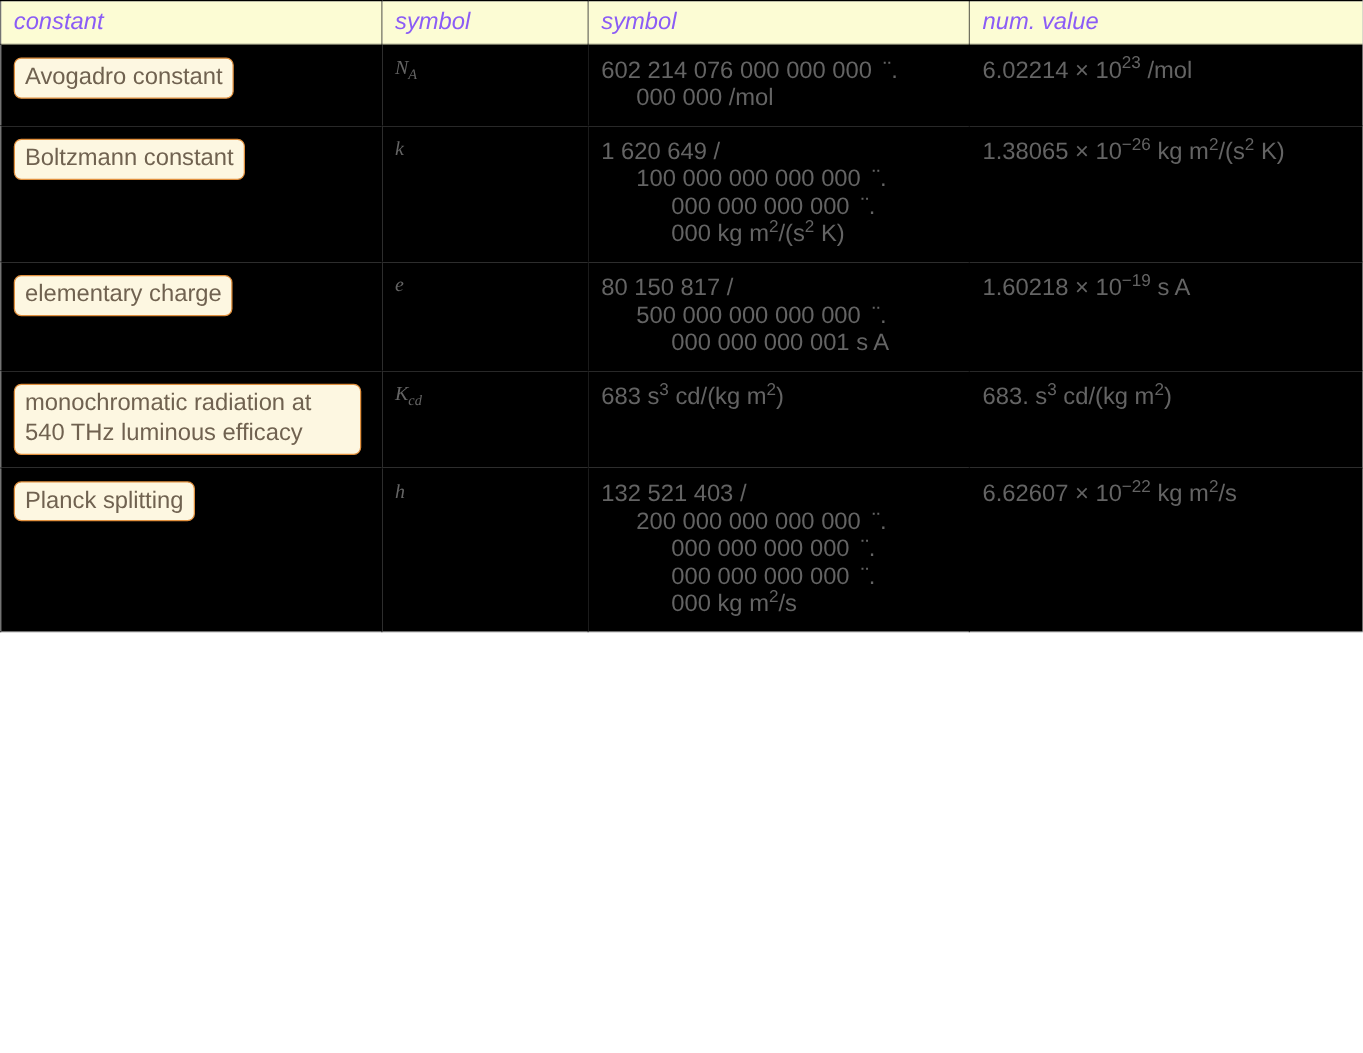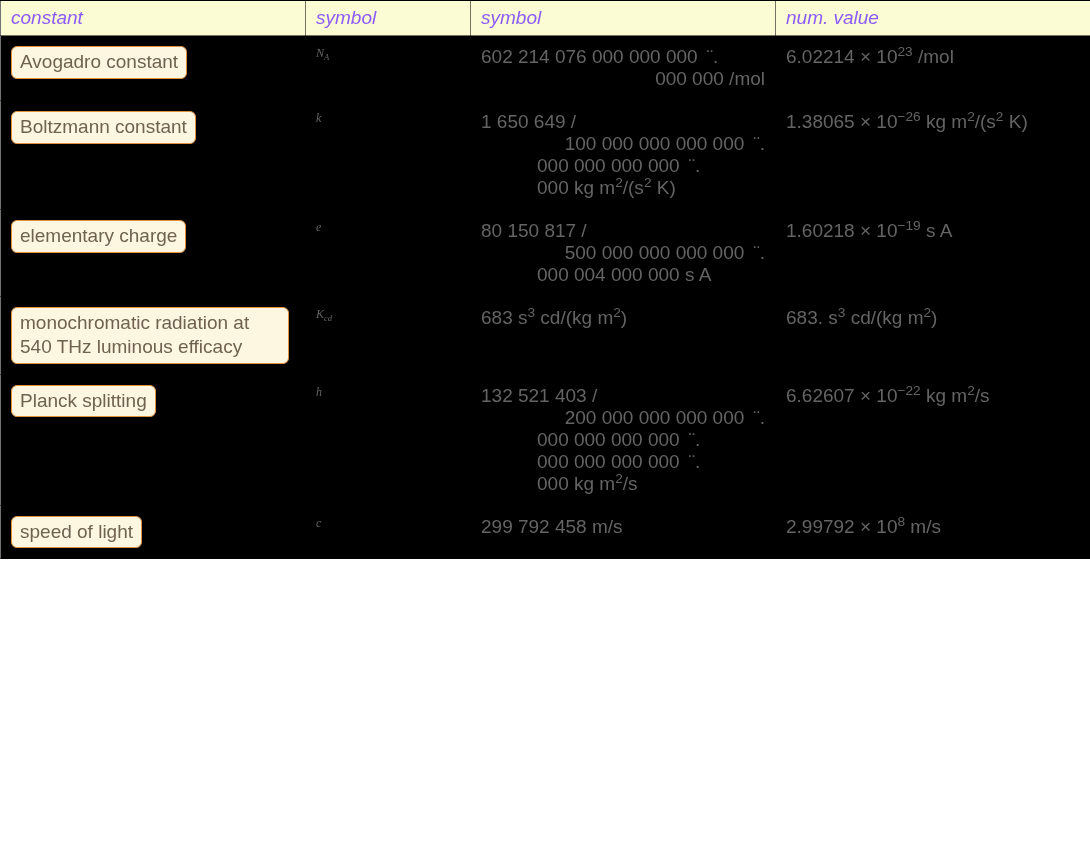--- a/index.html
+++ b/index.html
@@ -50,29 +50,29 @@
     border-radius: 6px;
     padding: 3px 8px 4px 8px;
     color: rgb(112, 98, 80);
     line-height: 1.25;
     max-width: 260px;
   }
   td.sym {
     font-style: italic;
     font-family: Georgia, "Times New Roman", serif;
     color: rgb(120,120,120);
-    font-size: 12px;
+    font-size: 16px;
   }
   td.sym .upright { font-style: normal; }
   .value, .numval {
     color: rgb(104, 99, 67);
     font-family: "Helvetica Neue", Helvetica, Arial, sans-serif;
   }
   .value .line, .numval .line { display: block; white-space: pre; }
-  .value .ind1 { padding-left: 28px; text-align: right; }
+  .value .ind1 { padding-left: 28px; }
   .value .ind2 { padding-left: 56px; }
   sup, sub {
     font-size: 0.72em;
     line-height: 0;
   }
 </style>
 </head>
 <body>
 
 <table class="constants">
@@ -101,36 +101,36 @@
           <span class="line ind1">000 000 /mol</span>
         </td>
       <td class="numval">6.02214 × 10<sup>23</sup> /mol</td>
     </tr>
     <tr>
       <td>
         <span class="pill">Boltzmann constant</span>
       </td>
       <td class="sym"><i>k</i></td>
       <td class="value">
-          <span class="line">1 650 649 /</span>
+          <span class="line">1 620 649 /</span>
           <span class="line ind1">100 000 000 000 000  ¨.</span>
           <span class="line ind2">000 000 000 000  ¨.</span>
           <span class="line ind2">000 kg m<sup>2</sup>/(s<sup>2</sup> K)</span>
         </td>
       <td class="numval">1.38065 × 10<sup>−26</sup> kg m<sup>2</sup>/(s<sup>2</sup> K)</td>
     </tr>
     <tr>
       <td>
         <span class="pill">elementary charge</span>
       </td>
       <td class="sym"><i>e</i></td>
       <td class="value">
           <span class="line">80 150 817 /</span>
           <span class="line ind1">500 000 000 000 000  ¨.</span>
-          <span class="line ind2">000 004 000 000 s A</span>
+          <span class="line ind2">000 000 000 001 s A</span>
         </td>
       <td class="numval">1.60218 × 10<sup>−19</sup> s A</td>
     </tr>
     <tr>
       <td>
         <span class="pill">monochromatic radiation at 540 THz luminous efficacy</span>
       </td>
       <td class="sym"><i>K<sub>cd</sub></i></td>
       <td class="value">
           <span class="line">683 s<sup>3</sup> cd/(kg m<sup>2</sup>)</span>
@@ -144,24 +144,14 @@
       <td class="sym"><i>h</i></td>
       <td class="value">
           <span class="line">132 521 403 /</span>
           <span class="line ind1">200 000 000 000 000  ¨.</span>
           <span class="line ind2">000 000 000 000  ¨.</span>
           <span class="line ind2">000 000 000 000  ¨.</span>
           <span class="line ind2">000 kg m<sup>2</sup>/s</span>
         </td>
       <td class="numval">6.62607 × 10<sup>−22</sup> kg m<sup>2</sup>/s</td>
     </tr>
-    <tr>
-      <td>
-        <span class="pill">speed of light</span>
-      </td>
-      <td class="sym"><i>c</i></td>
-      <td class="value">
-          <span class="line">299 792 458 m/s</span>
-        </td>
-      <td class="numval">2.99792 × 10<sup>8</sup> m/s</td>
-    </tr>
   </tbody>
 </table>
 
 </body></html>

